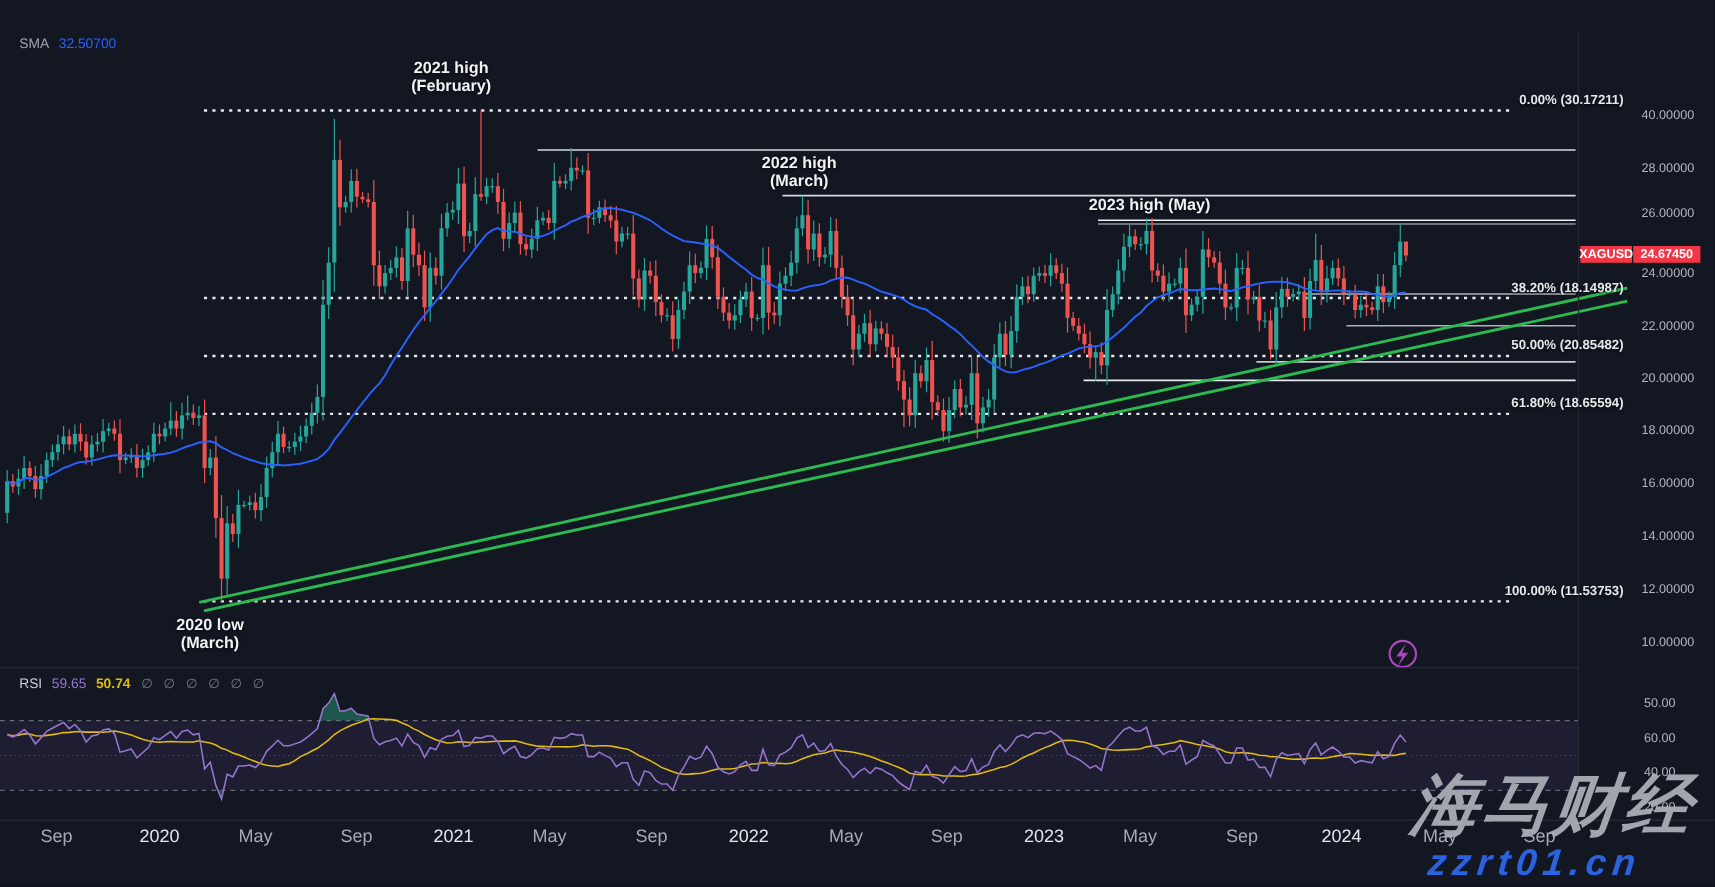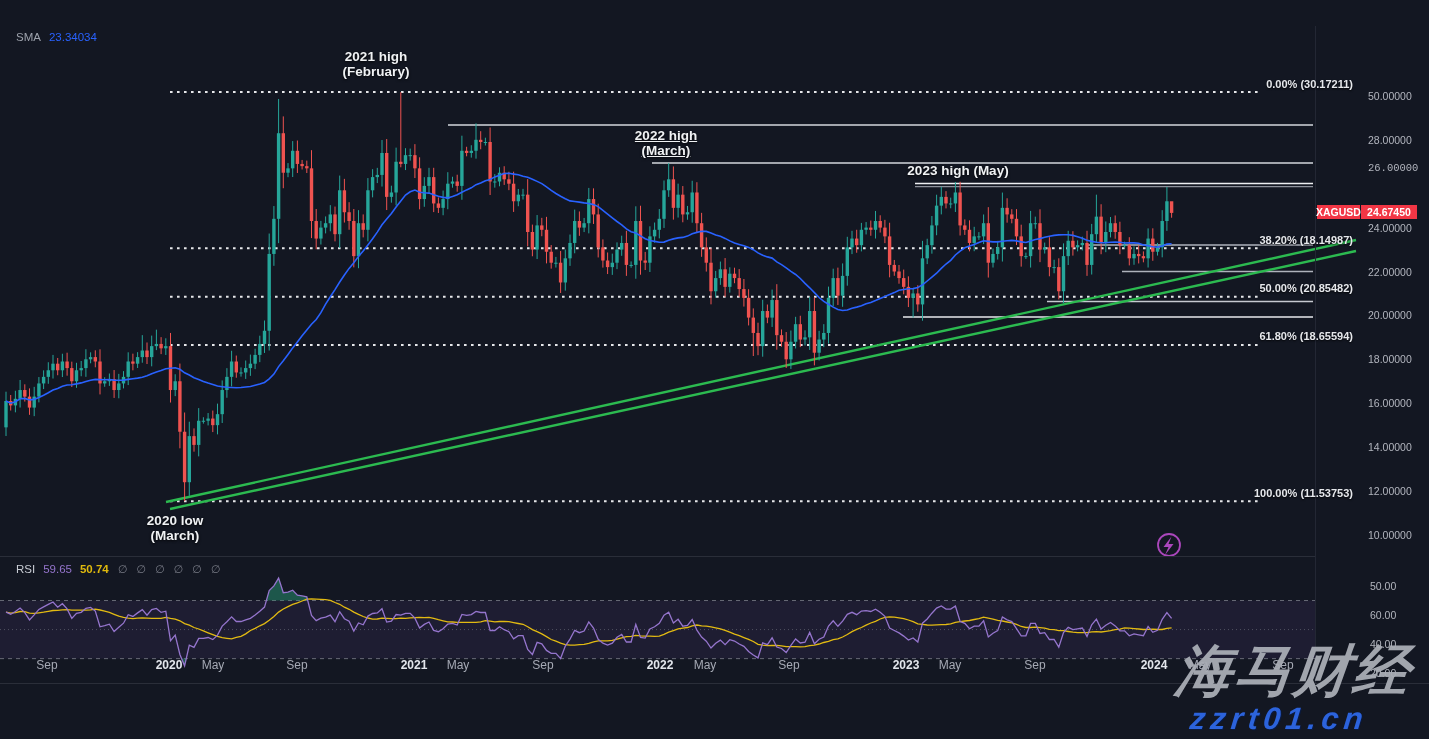--- a/index.html
+++ b/index.html
@@ -12,22 +12,22 @@
   .legend-main{position:absolute;left:16px;top:31px;font-size:11.5px;color:#9da2ac;z-index:5;}
   .legend-main .val{color:#2962FF;margin-left:8px;font-weight:500;}
   .legend-rsi{position:absolute;left:16px;top:563px;font-size:11.5px;color:#c9cdd5;z-index:5;}
   .legend-rsi .v1{color:#9575CD;margin-left:8px;margin-top:37px;}
   .legend-rsi .v2{color:#dfb90d;margin-left:8px;font-weight:700;}
   .legend-rsi .nulls span{color:#787b86;margin-left:9px;font-size:11px;}
   .annot{position:absolute;transform:translateX(-50%);text-align:center;color:#f0f2f4;
          font-weight:700;font-size:13.5px;line-height:14.5px;white-space:nowrap;z-index:4;
          text-shadow:0 1px 3px rgba(0,0,0,.85);}
   .axlab{position:absolute;font-size:10.5px;color:#b2b5be;white-space:nowrap;z-index:3;}
-  .tlab{position:absolute;top:658px;transform:translateX(-50%);font-size:12px;color:#a6aab5;z-index:3;}
-  .tlab.year{color:#e3e6ec;font-weight:700;margin-left:36px;}
+  .tlab{position:absolute;top:689px;transform:translateX(-50%);font-size:15px;color:#a6aab5;z-index:3;}
+  .tlab.year{color:#e3e6ec;font-weight:400;}
   .fiblab{position:absolute;left:1175px;width:178px;text-align:right;font-size:11px;
           font-weight:600;color:#e6e8ec;z-index:4;text-shadow:0 1px 2px rgba(0,0,0,.8);}
   .vsep{position:absolute;left:1315px;top:26px;width:1px;height:657px;background:#232734;}
   .hsep1{position:absolute;left:0;top:556px;width:1315px;height:1px;background:#2a2e39;}
   .hsep2{position:absolute;left:0;top:683px;width:1429px;height:1px;background:#2a2e39;}
   .badge{position:absolute;top:205px;height:14px;display:flex;align-items:center;justify-content:center;
          background:#F23645;color:#fff;font-size:10.5px;font-weight:700;z-index:6;}
   .badge.sym{left:1317px;width:43px;}
   .badge.prc{left:1361px;width:56px;}
   .footer{position:absolute;left:0;top:710px;width:1429px;height:29px;background:#1c202b;
@@ -585,32 +585,32 @@
       </g>
       <polyline points="6.0,401.0 10.7,403.2 15.4,401.7 20.1,398.8 24.8,398.4 29.5,399.9 34.2,399.4 38.9,397.4 43.6,395.2 48.3,392.7 53.0,390.0 57.7,388.4 62.4,386.3 67.1,385.0 71.8,384.8 76.5,383.9 81.2,382.9 85.9,381.6 90.6,380.3 95.3,379.4 100.0,379.6 104.7,379.7 109.4,379.6 114.1,380.1 118.8,380.2 123.5,380.1 128.2,379.4 132.9,378.8 137.6,378.1 142.3,377.2 147.0,375.7 151.7,373.7 156.4,371.9 161.1,370.5 165.8,368.8 170.5,368.2 175.2,367.7 179.9,369.3 184.6,372.8 189.3,375.0 194.0,377.7 198.7,379.4 203.4,381.4 208.1,383.1 212.8,384.5 217.5,386.0 222.2,386.7 226.9,387.3 231.6,387.5 236.3,387.8 241.0,387.5 245.7,387.0 250.4,386.5 255.1,385.3 259.8,384.0 264.5,382.5 269.2,378.9 273.9,374.1 278.6,366.6 283.3,360.7 288.0,354.4 292.7,347.9 297.4,341.9 302.1,335.8 306.8,329.9 311.5,324.3 316.2,319.5 320.9,312.7 325.6,304.1 330.3,296.7 335.0,289.6 339.7,282.0 344.4,275.0 349.1,268.4 353.8,262.8 358.5,256.4 363.2,251.1 367.9,244.9 372.6,238.7 377.3,232.1 382.0,224.8 386.7,219.1 391.4,213.4 396.1,207.0 400.8,201.0 405.5,195.1 410.2,191.8 414.9,190.1 419.6,192.3 424.3,192.8 429.0,193.1 433.7,194.8 438.4,196.3 443.1,197.4 447.8,197.9 452.5,196.6 457.2,194.8 461.9,192.3 466.6,189.9 471.3,187.8 476.0,184.7 480.7,183.0 485.4,180.7 490.1,179.4 494.8,176.9 499.5,175.2 504.2,173.5 508.9,173.3 513.6,174.1 518.3,174.8 523.0,176.2 527.7,177.3 532.4,179.2 537.1,181.4 541.8,183.6 546.5,186.8 551.2,190.4 555.9,193.5 560.6,196.3 565.3,198.7 570.0,200.9 574.7,201.5 579.4,202.1 584.1,202.9 588.8,203.5 593.5,204.6 598.2,206.6 602.9,210.3 607.6,214.1 612.3,217.8 617.0,221.5 621.7,224.8 626.4,228.9 631.1,231.7 635.8,233.0 640.5,235.9 645.2,238.7 649.9,240.5 654.6,241.4 659.3,242.2 664.0,242.1 668.7,240.3 673.4,238.9 678.1,237.9 682.8,237.4 687.5,236.1 692.2,233.7 696.9,232.4 701.6,231.3 706.3,231.4 711.0,233.0 715.7,234.9 720.4,236.3 725.1,238.4 729.8,240.9 734.5,243.0 739.2,244.4 743.9,245.7 748.6,247.4 753.3,249.7 758.0,252.9 762.7,255.2 767.4,256.9 772.1,258.1 776.8,261.9 781.5,264.6 786.2,267.8 790.9,271.4 795.6,274.5 800.3,278.5 805.0,283.4 809.7,287.8 814.4,292.6 819.1,297.5 823.8,301.4 828.5,304.3 833.2,307.1 837.9,309.5 842.6,310.5 847.3,310.0 852.0,308.2 856.7,307.1 861.4,305.8 866.1,303.8 870.8,302.4 875.5,300.5 880.2,298.4 884.9,296.4 889.6,294.6 894.3,292.6 899.0,290.3 903.7,289.5 908.4,288.8 913.1,288.6 917.8,287.6 922.5,284.8 927.2,281.0 931.9,277.1 936.6,273.2 941.3,268.4 946.0,264.0 950.7,260.4 955.4,255.0 960.1,251.2 964.8,247.8 969.5,246.0 974.2,244.6 978.9,242.6 983.6,240.8 988.3,241.4 993.0,241.9 997.7,241.9 1002.4,241.2 1007.1,240.8 1011.8,240.4 1016.5,240.9 1021.2,241.9 1025.9,242.5 1030.6,241.1 1035.3,239.5 1040.0,238.6 1044.7,237.3 1049.4,236.2 1054.1,235.4 1058.8,234.9 1063.5,234.8 1068.2,234.7 1072.9,235.4 1077.6,236.7 1082.3,238.3 1087.0,240.3 1091.7,241.4 1096.4,242.2 1101.1,242.7 1105.8,242.8 1110.5,242.2 1115.2,242.0 1119.9,242.3 1124.6,243.0 1129.3,242.9 1134.0,242.9 1138.7,243.2 1143.4,244.9 1148.1,245.7 1152.8,246.8 1157.5,247.1 1162.2,246.0 1166.9,244.1 1171.6,243.8" fill="none" stroke="#2962FF" stroke-width="1.6" clip-path="url(#clipMain)"></polyline>
       <polygon points="6,661 6.0,612.1 10.7,614.2 15.4,611.5 20.1,608.0 24.8,612.6 29.5,619.9 34.2,614.9 38.9,609.4 43.6,606.9 48.3,604.4 53.0,602.0 57.7,607.2 62.4,603.7 67.1,608.9 71.8,618.4 76.5,613.3 81.2,612.3 85.9,608.3 90.6,607.4 95.3,611.1 100.0,626.8 104.7,625.6 109.4,624.2 114.1,631.6 118.8,627.3 123.5,623.2 128.2,614.7 132.9,616.4 137.6,612.9 142.3,609.6 147.0,615.2 151.7,609.5 156.4,608.4 161.1,612.4 165.8,611.2 170.5,640.7 175.2,635.2 179.9,654.5 184.6,665.8 189.3,645.2 194.0,647.4 198.7,638.4 203.4,638.4 208.1,637.5 212.8,639.6 217.5,635.1 222.2,626.1 226.9,621.7 231.6,616.9 236.3,621.5 241.0,621.5 245.7,619.9 250.4,618.3 255.1,615.1 259.8,611.3 264.5,607.1 269.2,590.6 273.9,585.9 278.6,578.1 283.3,592.7 288.0,592.2 292.7,590.2 297.4,595.1 302.1,595.9 306.8,596.8 311.5,615.4 316.2,620.6 320.9,618.1 325.6,617.1 330.3,615.1 335.0,621.7 339.7,611.7 344.4,618.7 349.1,621.3 353.8,631.1 358.5,623.0 363.2,624.8 367.9,616.1 372.6,613.5 377.3,613.0 382.0,608.7 386.7,622.1 391.4,621.1 396.1,614.5 400.8,615.2 405.5,613.3 410.2,613.3 414.9,618.1 419.6,628.1 424.3,624.4 429.0,622.0 433.7,630.4 438.4,631.7 443.1,628.8 447.8,624.0 452.5,623.3 457.2,625.0 461.9,614.4 466.6,615.3 471.3,614.6 476.0,611.4 480.7,612.5 485.4,612.5 490.1,630.5 494.8,630.5 499.5,626.8 504.2,629.7 508.9,631.7 513.6,638.9 518.3,635.7 523.0,635.7 527.7,649.5 532.4,654.5 537.1,642.4 541.8,643.9 546.5,650.4 551.2,653.4 555.9,653.4 560.6,658.6 565.3,646.1 570.0,639.1 574.7,630.3 579.4,632.7 584.1,631.0 588.8,621.9 593.5,628.1 598.2,639.3 602.9,643.2 607.6,645.0 612.3,643.1 617.0,637.3 621.7,634.5 626.4,642.0 631.1,642.0 635.8,624.5 640.5,637.4 645.2,638.1 649.9,628.9 654.6,626.8 659.3,623.3 664.0,615.1 668.7,612.3 673.4,623.0 678.1,619.3 682.8,626.2 687.5,625.5 692.2,619.6 696.9,630.1 701.6,637.1 706.3,641.2 711.0,648.0 715.7,643.2 720.4,640.1 725.1,644.6 729.8,639.7 734.5,641.0 739.2,644.0 743.9,646.4 748.6,651.5 753.3,655.0 758.0,657.9 762.7,642.8 767.4,644.6 772.1,637.8 776.8,647.0 781.5,648.5 786.2,652.6 790.9,645.4 795.6,638.9 800.3,643.0 805.0,642.2 809.7,632.4 814.4,643.8 819.1,639.2 823.8,637.0 828.5,626.1 833.2,620.8 837.9,626.3 842.6,621.1 847.3,614.3 852.0,612.3 856.7,614.7 861.4,611.1 866.1,610.6 870.8,611.5 875.5,609.2 880.2,612.3 884.9,616.3 889.6,628.0 894.3,630.5 899.0,632.9 903.7,636.1 908.4,640.0 913.1,638.0 917.8,642.0 922.5,623.2 927.2,619.0 931.9,613.2 936.6,608.1 941.3,606.0 946.0,609.1 950.7,609.1 955.4,606.0 960.1,621.5 964.8,623.3 969.5,628.7 974.2,626.1 978.9,626.1 983.6,620.9 988.3,636.9 993.0,633.3 997.7,630.6 1002.4,617.0 1007.1,619.8 1011.8,621.6 1016.5,628.7 1021.2,635.8 1025.9,635.8 1030.6,623.4 1035.3,623.4 1040.0,633.5 1044.7,632.6 1049.4,639.5 1054.1,639.5 1058.8,647.2 1063.5,632.6 1068.2,627.3 1072.9,629.6 1077.6,628.8 1082.3,628.0 1087.0,636.4 1091.7,624.8 1096.4,619.2 1101.1,629.0 1105.8,625.3 1110.5,622.5 1115.2,625.9 1119.9,630.8 1124.6,630.8 1129.3,635.8 1134.0,633.9 1138.7,634.8 1143.4,635.7 1148.1,626.4 1152.8,632.3 1157.5,630.3 1162.2,619.3 1166.9,612.6 1171.6,618.3 1171.6,661" fill="rgba(38,140,110,0.55)" clip-path="url(#clipOB)"></polygon>
       <polygon points="6,598 6.0,612.1 10.7,614.2 15.4,611.5 20.1,608.0 24.8,612.6 29.5,619.9 34.2,614.9 38.9,609.4 43.6,606.9 48.3,604.4 53.0,602.0 57.7,607.2 62.4,603.7 67.1,608.9 71.8,618.4 76.5,613.3 81.2,612.3 85.9,608.3 90.6,607.4 95.3,611.1 100.0,626.8 104.7,625.6 109.4,624.2 114.1,631.6 118.8,627.3 123.5,623.2 128.2,614.7 132.9,616.4 137.6,612.9 142.3,609.6 147.0,615.2 151.7,609.5 156.4,608.4 161.1,612.4 165.8,611.2 170.5,640.7 175.2,635.2 179.9,654.5 184.6,665.8 189.3,645.2 194.0,647.4 198.7,638.4 203.4,638.4 208.1,637.5 212.8,639.6 217.5,635.1 222.2,626.1 226.9,621.7 231.6,616.9 236.3,621.5 241.0,621.5 245.7,619.9 250.4,618.3 255.1,615.1 259.8,611.3 264.5,607.1 269.2,590.6 273.9,585.9 278.6,578.1 283.3,592.7 288.0,592.2 292.7,590.2 297.4,595.1 302.1,595.9 306.8,596.8 311.5,615.4 316.2,620.6 320.9,618.1 325.6,617.1 330.3,615.1 335.0,621.7 339.7,611.7 344.4,618.7 349.1,621.3 353.8,631.1 358.5,623.0 363.2,624.8 367.9,616.1 372.6,613.5 377.3,613.0 382.0,608.7 386.7,622.1 391.4,621.1 396.1,614.5 400.8,615.2 405.5,613.3 410.2,613.3 414.9,618.1 419.6,628.1 424.3,624.4 429.0,622.0 433.7,630.4 438.4,631.7 443.1,628.8 447.8,624.0 452.5,623.3 457.2,625.0 461.9,614.4 466.6,615.3 471.3,614.6 476.0,611.4 480.7,612.5 485.4,612.5 490.1,630.5 494.8,630.5 499.5,626.8 504.2,629.7 508.9,631.7 513.6,638.9 518.3,635.7 523.0,635.7 527.7,649.5 532.4,654.5 537.1,642.4 541.8,643.9 546.5,650.4 551.2,653.4 555.9,653.4 560.6,658.6 565.3,646.1 570.0,639.1 574.7,630.3 579.4,632.7 584.1,631.0 588.8,621.9 593.5,628.1 598.2,639.3 602.9,643.2 607.6,645.0 612.3,643.1 617.0,637.3 621.7,634.5 626.4,642.0 631.1,642.0 635.8,624.5 640.5,637.4 645.2,638.1 649.9,628.9 654.6,626.8 659.3,623.3 664.0,615.1 668.7,612.3 673.4,623.0 678.1,619.3 682.8,626.2 687.5,625.5 692.2,619.6 696.9,630.1 701.6,637.1 706.3,641.2 711.0,648.0 715.7,643.2 720.4,640.1 725.1,644.6 729.8,639.7 734.5,641.0 739.2,644.0 743.9,646.4 748.6,651.5 753.3,655.0 758.0,657.9 762.7,642.8 767.4,644.6 772.1,637.8 776.8,647.0 781.5,648.5 786.2,652.6 790.9,645.4 795.6,638.9 800.3,643.0 805.0,642.2 809.7,632.4 814.4,643.8 819.1,639.2 823.8,637.0 828.5,626.1 833.2,620.8 837.9,626.3 842.6,621.1 847.3,614.3 852.0,612.3 856.7,614.7 861.4,611.1 866.1,610.6 870.8,611.5 875.5,609.2 880.2,612.3 884.9,616.3 889.6,628.0 894.3,630.5 899.0,632.9 903.7,636.1 908.4,640.0 913.1,638.0 917.8,642.0 922.5,623.2 927.2,619.0 931.9,613.2 936.6,608.1 941.3,606.0 946.0,609.1 950.7,609.1 955.4,606.0 960.1,621.5 964.8,623.3 969.5,628.7 974.2,626.1 978.9,626.1 983.6,620.9 988.3,636.9 993.0,633.3 997.7,630.6 1002.4,617.0 1007.1,619.8 1011.8,621.6 1016.5,628.7 1021.2,635.8 1025.9,635.8 1030.6,623.4 1035.3,623.4 1040.0,633.5 1044.7,632.6 1049.4,639.5 1054.1,639.5 1058.8,647.2 1063.5,632.6 1068.2,627.3 1072.9,629.6 1077.6,628.8 1082.3,628.0 1087.0,636.4 1091.7,624.8 1096.4,619.2 1101.1,629.0 1105.8,625.3 1110.5,622.5 1115.2,625.9 1119.9,630.8 1124.6,630.8 1129.3,635.8 1134.0,633.9 1138.7,634.8 1143.4,635.7 1148.1,626.4 1152.8,632.3 1157.5,630.3 1162.2,619.3 1166.9,612.6 1171.6,618.3 1171.6,598" fill="rgba(38,140,110,0.55)" clip-path="url(#clipOS)"></polygon>
       <polyline points="6.0,612.1 10.7,613.2 15.4,612.6 20.1,611.5 24.8,611.7 29.5,613.1 34.2,613.3 38.9,612.8 43.6,612.2 48.3,611.4 53.0,610.5 57.7,610.3 62.4,609.8 67.1,609.7 71.8,610.1 76.5,610.1 81.2,610.1 85.9,610.2 90.6,609.8 95.3,609.1 100.0,610.0 104.7,611.2 109.4,612.4 114.1,614.3 118.8,616.1 123.5,617.3 128.2,618.1 132.9,618.6 137.6,618.2 142.3,618.0 147.0,618.2 151.7,618.3 156.4,618.3 161.1,618.4 165.8,617.3 170.5,618.4 175.2,619.2 179.9,620.8 184.6,623.6 189.3,625.1 194.0,627.5 198.7,629.0 203.4,630.9 208.1,632.8 212.8,634.6 217.5,636.4 222.2,637.7 226.9,638.3 231.6,638.8 236.3,637.4 241.0,636.4 245.7,633.9 250.4,630.5 255.1,628.4 259.8,625.8 264.5,623.6 269.2,620.2 273.9,616.5 278.6,612.1 283.3,609.0 288.0,606.6 292.7,604.4 297.4,602.8 302.1,601.0 306.8,599.2 311.5,598.9 316.2,599.1 320.9,599.3 325.6,599.7 330.3,600.3 335.0,602.5 339.7,604.3 344.4,607.2 349.1,609.3 353.8,612.1 358.5,614.4 363.2,616.5 367.9,618.0 372.6,619.2 377.3,619.0 382.0,618.1 386.7,618.4 391.4,618.7 396.1,618.7 400.8,618.2 405.5,618.3 410.2,617.9 414.9,617.7 419.6,617.5 424.3,617.6 429.0,617.4 433.7,618.4 438.4,619.7 443.1,620.8 447.8,621.9 452.5,622.0 457.2,622.3 461.9,622.3 466.6,622.3 471.3,622.4 476.0,622.3 480.7,621.9 485.4,620.7 490.1,621.2 494.8,621.8 499.5,621.5 504.2,621.4 508.9,621.6 513.6,622.6 518.3,623.5 523.0,624.3 527.7,626.8 532.4,629.6 537.1,631.6 541.8,633.9 546.5,636.6 551.2,639.5 555.9,641.2 560.6,643.2 565.3,644.6 570.0,645.2 574.7,645.1 579.4,644.7 584.1,644.4 588.8,643.4 593.5,641.9 598.2,640.8 602.9,640.8 607.6,640.9 612.3,640.4 617.0,639.2 621.7,637.9 626.4,636.7 631.1,636.4 635.8,635.4 640.5,635.9 645.2,636.2 649.9,636.1 654.6,636.4 659.3,636.1 664.0,634.4 668.7,632.2 673.4,630.6 678.1,628.9 682.8,628.1 687.5,627.5 692.2,625.9 696.9,625.0 701.6,625.9 706.3,626.2 711.0,626.9 715.7,627.9 720.4,628.9 725.1,630.4 729.8,632.1 734.5,634.2 739.2,635.7 743.9,637.6 748.6,639.4 753.3,641.5 758.0,644.3 762.7,645.2 767.4,645.7 772.1,645.5 776.8,645.4 781.5,645.8 786.2,646.7 790.9,646.7 795.6,646.7 800.3,646.8 805.0,646.7 809.7,645.7 814.4,645.1 819.1,644.0 823.8,642.5 828.5,641.3 833.2,639.6 837.9,638.8 842.6,637.0 847.3,634.5 852.0,631.6 856.7,629.4 861.4,627.5 866.1,625.1 870.8,623.0 875.5,621.3 880.2,619.0 884.9,617.4 889.6,616.8 894.3,617.1 899.0,617.9 903.7,618.6 908.4,620.0 913.1,621.7 917.8,623.8 922.5,624.4 927.2,625.0 931.9,625.2 936.6,624.9 941.3,624.7 946.0,624.5 950.7,623.9 955.4,622.4 960.1,621.7 964.8,621.0 969.5,620.5 974.2,619.5 978.9,618.7 983.6,617.2 988.3,618.1 993.0,619.2 997.7,620.4 1002.4,621.0 1007.1,622.0 1011.8,622.9 1016.5,624.3 1021.2,626.5 1025.9,627.5 1030.6,627.5 1035.3,627.1 1040.0,627.6 1044.7,628.1 1049.4,629.4 1054.1,629.6 1058.8,630.6 1063.5,630.7 1068.2,631.5 1072.9,632.2 1077.6,632.7 1082.3,632.6 1087.0,632.7 1091.7,631.9 1096.4,631.6 1101.1,632.0 1105.8,631.4 1110.5,630.7 1115.2,629.7 1119.9,629.1 1124.6,627.9 1129.3,628.2 1134.0,628.6 1138.7,629.0 1143.4,629.5 1148.1,629.4 1152.8,629.1 1157.5,629.5 1162.2,629.5 1166.9,628.3 1171.6,627.8" fill="none" stroke="#E2BA12" stroke-width="1.3" clip-path="url(#clipRsi)"></polyline>
       <polyline points="6.0,612.1 10.7,614.2 15.4,611.5 20.1,608.0 24.8,612.6 29.5,619.9 34.2,614.9 38.9,609.4 43.6,606.9 48.3,604.4 53.0,602.0 57.7,607.2 62.4,603.7 67.1,608.9 71.8,618.4 76.5,613.3 81.2,612.3 85.9,608.3 90.6,607.4 95.3,611.1 100.0,626.8 104.7,625.6 109.4,624.2 114.1,631.6 118.8,627.3 123.5,623.2 128.2,614.7 132.9,616.4 137.6,612.9 142.3,609.6 147.0,615.2 151.7,609.5 156.4,608.4 161.1,612.4 165.8,611.2 170.5,640.7 175.2,635.2 179.9,654.5 184.6,665.8 189.3,645.2 194.0,647.4 198.7,638.4 203.4,638.4 208.1,637.5 212.8,639.6 217.5,635.1 222.2,626.1 226.9,621.7 231.6,616.9 236.3,621.5 241.0,621.5 245.7,619.9 250.4,618.3 255.1,615.1 259.8,611.3 264.5,607.1 269.2,590.6 273.9,585.9 278.6,578.1 283.3,592.7 288.0,592.2 292.7,590.2 297.4,595.1 302.1,595.9 306.8,596.8 311.5,615.4 316.2,620.6 320.9,618.1 325.6,617.1 330.3,615.1 335.0,621.7 339.7,611.7 344.4,618.7 349.1,621.3 353.8,631.1 358.5,623.0 363.2,624.8 367.9,616.1 372.6,613.5 377.3,613.0 382.0,608.7 386.7,622.1 391.4,621.1 396.1,614.5 400.8,615.2 405.5,613.3 410.2,613.3 414.9,618.1 419.6,628.1 424.3,624.4 429.0,622.0 433.7,630.4 438.4,631.7 443.1,628.8 447.8,624.0 452.5,623.3 457.2,625.0 461.9,614.4 466.6,615.3 471.3,614.6 476.0,611.4 480.7,612.5 485.4,612.5 490.1,630.5 494.8,630.5 499.5,626.8 504.2,629.7 508.9,631.7 513.6,638.9 518.3,635.7 523.0,635.7 527.7,649.5 532.4,654.5 537.1,642.4 541.8,643.9 546.5,650.4 551.2,653.4 555.9,653.4 560.6,658.6 565.3,646.1 570.0,639.1 574.7,630.3 579.4,632.7 584.1,631.0 588.8,621.9 593.5,628.1 598.2,639.3 602.9,643.2 607.6,645.0 612.3,643.1 617.0,637.3 621.7,634.5 626.4,642.0 631.1,642.0 635.8,624.5 640.5,637.4 645.2,638.1 649.9,628.9 654.6,626.8 659.3,623.3 664.0,615.1 668.7,612.3 673.4,623.0 678.1,619.3 682.8,626.2 687.5,625.5 692.2,619.6 696.9,630.1 701.6,637.1 706.3,641.2 711.0,648.0 715.7,643.2 720.4,640.1 725.1,644.6 729.8,639.7 734.5,641.0 739.2,644.0 743.9,646.4 748.6,651.5 753.3,655.0 758.0,657.9 762.7,642.8 767.4,644.6 772.1,637.8 776.8,647.0 781.5,648.5 786.2,652.6 790.9,645.4 795.6,638.9 800.3,643.0 805.0,642.2 809.7,632.4 814.4,643.8 819.1,639.2 823.8,637.0 828.5,626.1 833.2,620.8 837.9,626.3 842.6,621.1 847.3,614.3 852.0,612.3 856.7,614.7 861.4,611.1 866.1,610.6 870.8,611.5 875.5,609.2 880.2,612.3 884.9,616.3 889.6,628.0 894.3,630.5 899.0,632.9 903.7,636.1 908.4,640.0 913.1,638.0 917.8,642.0 922.5,623.2 927.2,619.0 931.9,613.2 936.6,608.1 941.3,606.0 946.0,609.1 950.7,609.1 955.4,606.0 960.1,621.5 964.8,623.3 969.5,628.7 974.2,626.1 978.9,626.1 983.6,620.9 988.3,636.9 993.0,633.3 997.7,630.6 1002.4,617.0 1007.1,619.8 1011.8,621.6 1016.5,628.7 1021.2,635.8 1025.9,635.8 1030.6,623.4 1035.3,623.4 1040.0,633.5 1044.7,632.6 1049.4,639.5 1054.1,639.5 1058.8,647.2 1063.5,632.6 1068.2,627.3 1072.9,629.6 1077.6,628.8 1082.3,628.0 1087.0,636.4 1091.7,624.8 1096.4,619.2 1101.1,629.0 1105.8,625.3 1110.5,622.5 1115.2,625.9 1119.9,630.8 1124.6,630.8 1129.3,635.8 1134.0,633.9 1138.7,634.8 1143.4,635.7 1148.1,626.4 1152.8,632.3 1157.5,630.3 1162.2,619.3 1166.9,612.6 1171.6,618.3" fill="none" stroke="#9575CD" stroke-width="1.3" clip-path="url(#clipRsi)"></polyline>
     </svg>
 
 
   <div class="legend-main">
-    <span>SMA</span><span class="val">23.34034</span>
+    <span>SMA</span><span class="val">32.50700</span>
   </div>
 
   <div class="legend-rsi">
     <span>RSI</span><span class="v1">59.65</span><span class="v2">50.74</span><span class="nulls" id="rsi-null-slots"><span>∅</span><span>∅</span><span>∅</span><span>∅</span><span>∅</span><span>∅</span></span>
   </div>
 
   <div class="annot" style="left:376px;top:50px;">
     <div>2021 high</div>
     <div>(February)</div>
   </div>
-  <div class="annot" style="left:666px;top:129px;text-decoration:underline;">
+  <div class="annot" style="left:666px;top:129px;">
     <div>2022 high</div>
     <div>(March)</div>
   </div>
   <div class="annot" style="left:958px;top:164px;">
     <div>2023 high (May)</div>
   </div>
   <div class="annot" style="left:175px;top:514px;">
     <div>2020 low</div>
     <div>(March)</div>
   </div>
@@ -621,23 +621,23 @@
 
   <div class="badge sym">
       <span>XAGUSD</span>
     </div>
   <div class="badge prc">
       <span>24.67450</span>
     </div>
 
   <div id="labels">
       <div class="axlab" style="left:1420px;top:46px;margin-left:44px;">32.00000</div>
-      <div class="axlab" style="left:1368px;top:90px;">50.00000</div>
+      <div class="axlab" style="left:1368px;top:90px;">40.00000</div>
       <div class="axlab" style="left:1368px;top:134px;">28.00000</div>
-      <div class="axlab" style="left:1368px;top:162px;font-family:Liberation Mono, monospace;">26.00000</div>
+      <div class="axlab" style="left:1368px;top:172px;">26.00000</div>
       <div class="axlab" style="left:1368px;top:222px;">24.00000</div>
       <div class="axlab" style="left:1368px;top:266px;">22.00000</div>
       <div class="axlab" style="left:1368px;top:309px;">20.00000</div>
       <div class="axlab" style="left:1368px;top:353px;">18.00000</div>
       <div class="axlab" style="left:1368px;top:397px;">16.00000</div>
       <div class="axlab" style="left:1368px;top:441px;">14.00000</div>
       <div class="axlab" style="left:1368px;top:485px;">12.00000</div>
       <div class="axlab" style="left:1368px;top:529px;">10.00000</div>
       <div class="axlab" style="left:1370px;top:580px;">50.00</div>
       <div class="axlab" style="left:1370px;top:609px;">60.00</div>

